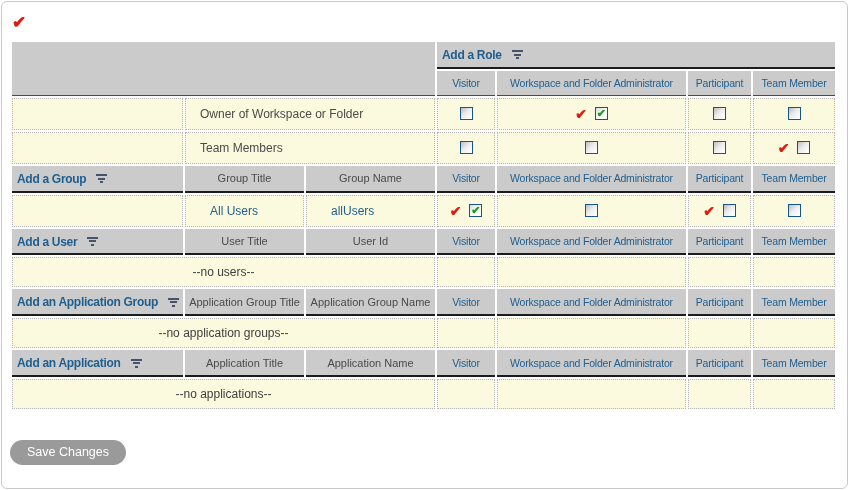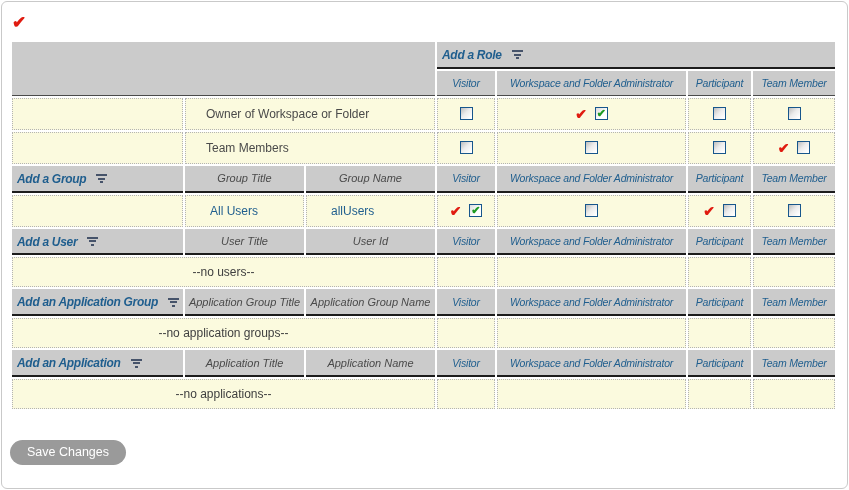--- a/index.html
+++ b/index.html
@@ -12,32 +12,32 @@
   .redcheck { color:#e01b10; font-size:17px; line-height:1; font-weight:bold; }
   .legend-text { font-style:italic; font-size:12.5px; color:#1a1a1a; }
   .clipboard-link { margin:23px 0 0 10px; font-size:12px; font-weight:bold; color:#1f5e8e; cursor:pointer; }
 
   
   table.acl {
     margin:9px 0 0 8px; width:827px; table-layout:fixed;
     border-collapse:separate; border-spacing:2px; font-size:12px;
   }
   td, th { padding:0; vertical-align:middle; overflow:hidden; white-space:nowrap; }
-  .hdr { background:#cbcbcb;font-style:italic; }
+  .hdr { background:#cbcbcb; }
   .hdr-underline { border-bottom:2px solid #1c1c1c; }
   .hdr-thinline { border-bottom:1px solid #4a4a4a; }
   .section-title {
     color:#1f5e8e; font-weight:bold; font-size:12px; letter-spacing:-0.3px;
     text-align:left; padding:5px 2px 5px 5px; cursor:pointer;
   }
   .section-title .t { vertical-align:middle; }
   .colhead { color:#4a4a4a; font-weight:normal; font-size:11px; text-align:center; padding:6px 0; }
   .rolehead { color:#1f5e8e; font-weight:normal; font-size:10.5px; text-align:center; padding:6px 2px; letter-spacing:-0.2px; }
   .cell { background:#fbfade; border:1px dotted #b3b3b3; }
-  .label-cell { color:#4a4a4a; text-align:left; padding-left:20px; height:30px; }
+  .label-cell { color:#4a4a4a; text-align:left; padding-left:14px; height:30px; }
   .link-cell { color:#1f5e8e; text-align:left; padding-left:24px; height:30px; cursor:pointer; }
   .empty-note { color:#404040; text-align:center; height:28px; }
   .cbcell { height:30px; }
   .cbox { display:flex; align-items:center; justify-content:center; gap:8px; }
   .pmark { display:none; color:#e01b10; font-size:14px; line-height:1; font-weight:bold; }
   .pmark[data-on="true"] { display:inline-block; }
   .cb {
     display:inline-flex; width:13px; height:13px; box-sizing:border-box;
     border:1px solid #17568c; align-items:center; justify-content:center;
     background:linear-gradient(135deg,#bdbdbd 0%,#ececec 45%,#ffffff 90%);

